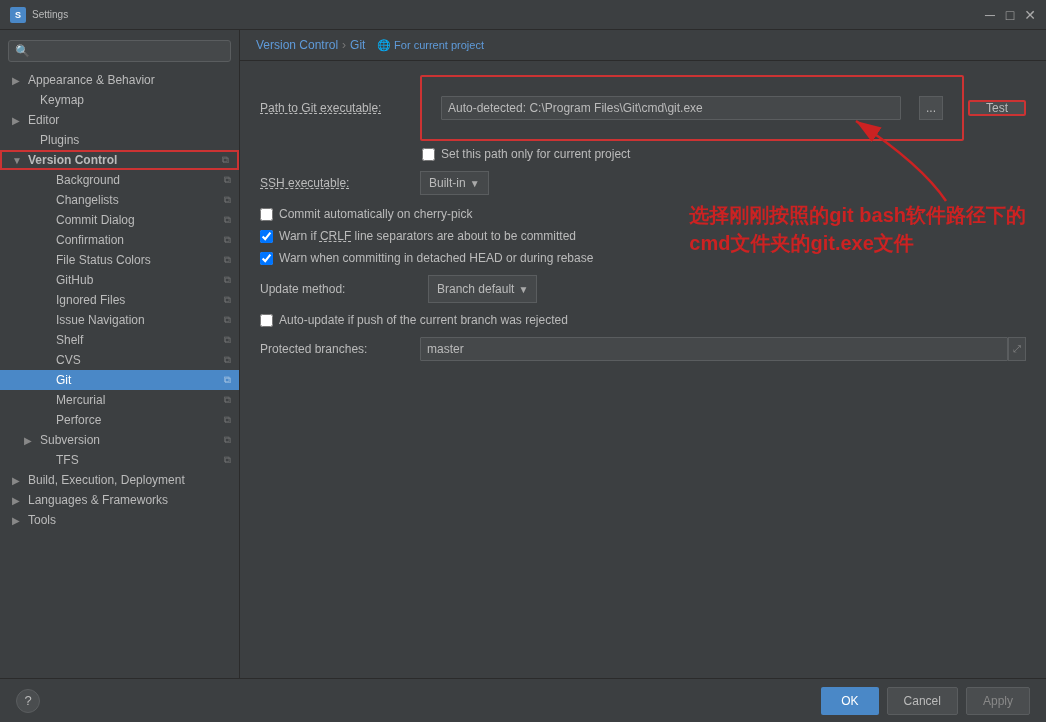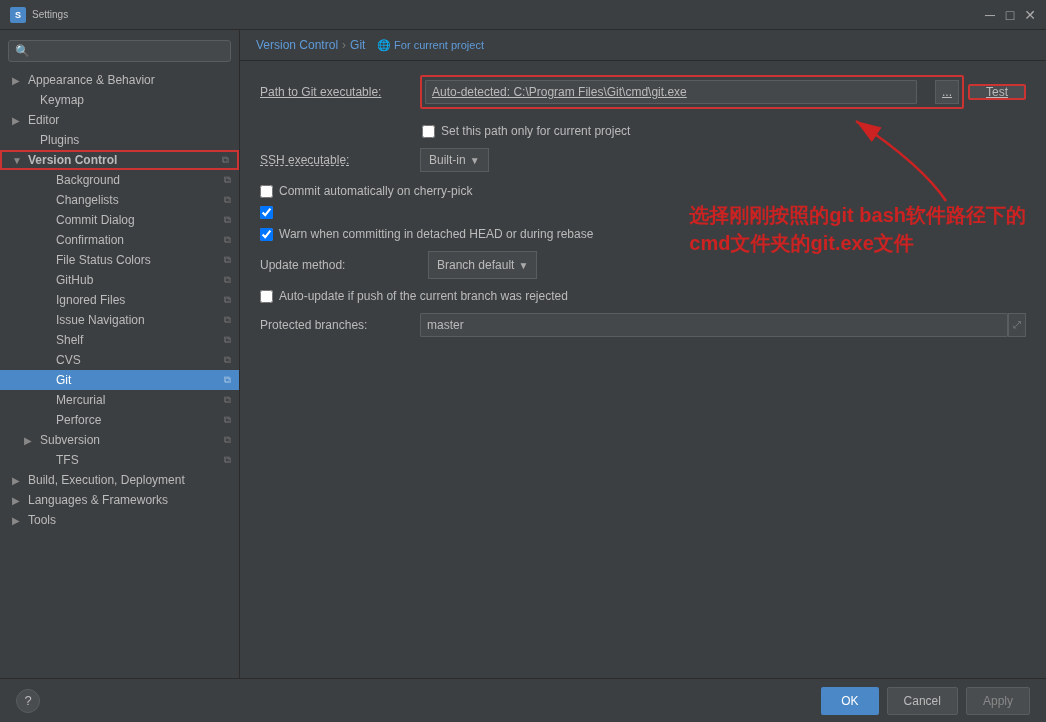--- a/index.html
+++ b/index.html
@@ -140,21 +140,21 @@
       font-size: 12px;
       min-width: 160px;
       flex-shrink: 0;
     }
     .path-input-group {
       display: flex;
       flex: 1;
       align-items: center;
       border: 2px solid #cc3333;
       border-radius: 2px;
-      padding: 3px;
+      padding: 19px;
       gap: 18px;
     }
     .path-input {
       flex: 1;
       background: #45484a;
       border: 1px solid #5a5d5f;
       color: #bbbbbb;
       font-size: 12px;
       padding: 3px 6px;
       outline: none;
@@ -492,21 +492,21 @@
       <span class="breadcrumb-link">Version Control</span>
       <span class="breadcrumb-sep">›</span>
       <span class="breadcrumb-link">Git</span>
       <span class="for-project">
         <span style="font-size:11px; margin-right:3px;">🌐</span><span>For current project</span>
       </span>
     </div>
 
     <div class="content-body">
 
-      <div class="form-row" style="margin-bottom:15px;text-decoration:underline;">
+      <div class="form-row" style="margin-bottom:6px;">
         <span class="form-label" style="text-decoration:underline; text-decoration-style:dashed;">Path to Git executable:</span>
         <div class="path-input-group">
           <input class="path-input" type="text" readonly="" style="border: 1px solid rgb(90, 93, 95); border-radius: 1px;" value="Auto-detected: C:\Program Files\Git\cmd\git.exe">
           <button class="dots-btn">...</button>
         </div>
         <button class="test-btn">Test</button>
       </div>
 
       <div class="checkbox-row" style="padding-left: 162px; margin-bottom:10px;">
         <input type="checkbox" id="set-path" style="">
@@ -523,20 +523,23 @@
         </div>
       </div>
 
       <div class="full-checkbox-row" style="margin-bottom:8px;">
         <input type="checkbox" id="cherry-pick" style="">
         <label for="cherry-pick" class="checkbox-label">Commit automatically on cherry-pick</label>
       </div>
 
       <div class="full-checkbox-row" style="margin-bottom:8px;">
         <input type="checkbox" id="crlf" checked="" style="">
+        <label for="crlf" class="checkbox-label">
+          Warn if <span style="text-decoration:underline; text-decoration-style:dashed;">CRLF</span> line separators are about to be committed
+        </label>
       </div>
 
       <div class="full-checkbox-row" style="margin-bottom:10px;">
         <input type="checkbox" id="detached" checked="" style="">
         <label for="detached" class="checkbox-label">Warn when committing in detached HEAD or during rebase</label>
       </div>
 
       <div class="update-row" style="margin-bottom:10px;">
         <span class="update-label">Update method:</span>
         <div class="update-dropdown">

